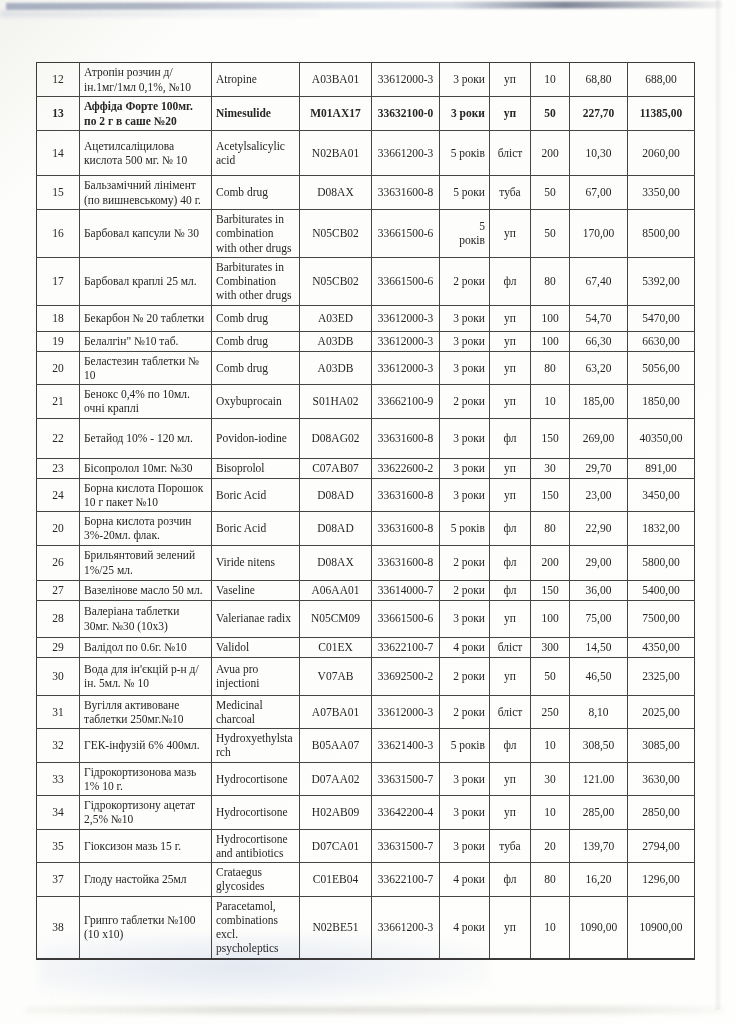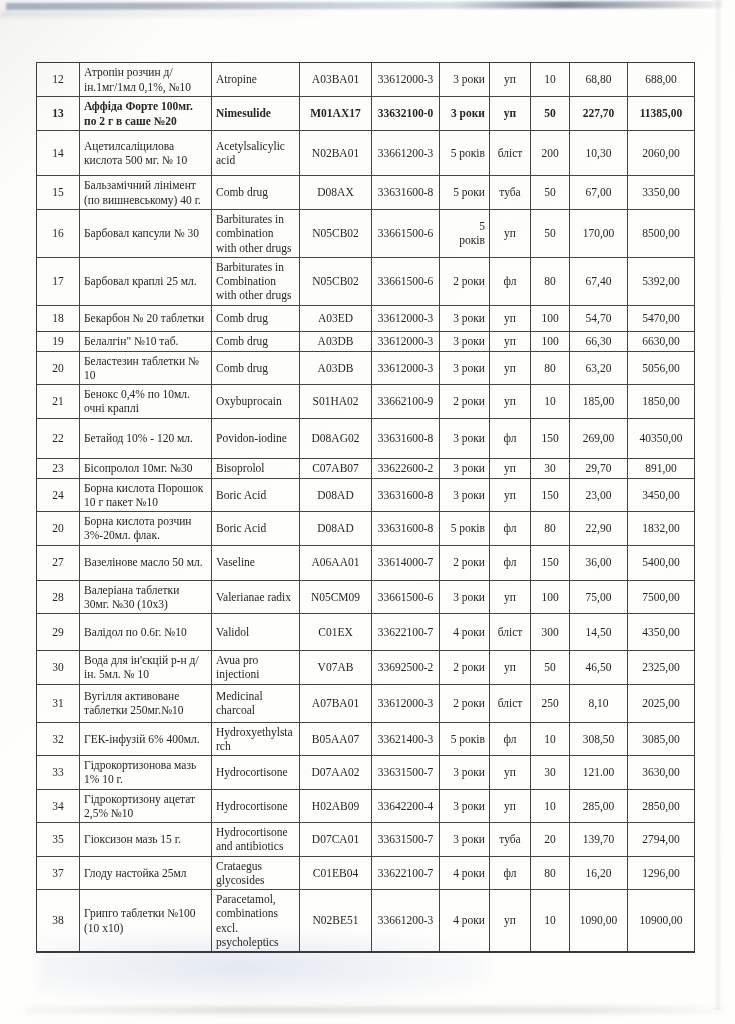--- a/index.html
+++ b/index.html
@@ -294,20 +294,32 @@
     <td class="lat">Boric Acid</td>
     <td class="c">D08AD</td>
     <td class="c">33631600-8</td>
     <td class="term">5 років</td>
     <td class="c">фл</td>
     <td class="c">80</td>
     <td class="c">22,90</td>
     <td class="c">1832,00</td>
   </tr>
         <tr>
+    <td class="c">26</td>
+    <td class="name">Брильянтовий зелений 1%/25 мл.</td>
+    <td class="lat">Viride nitens</td>
+    <td class="c">D08AX</td>
+    <td class="c">33631600-8</td>
+    <td class="term">2 роки</td>
+    <td class="c">фл</td>
+    <td class="c">200</td>
+    <td class="c">29,00</td>
+    <td class="c">5800,00</td>
+  </tr>
+        <tr>
     <td class="c">27</td>
     <td class="name">Вазелінове масло 50 мл.</td>
     <td class="lat">Vaseline</td>
     <td class="c">A06AA01</td>
     <td class="c">33614000-7</td>
     <td class="term">2 роки</td>
     <td class="c">фл</td>
     <td class="c">150</td>
     <td class="c">36,00</td>
     <td class="c">5400,00</td>

